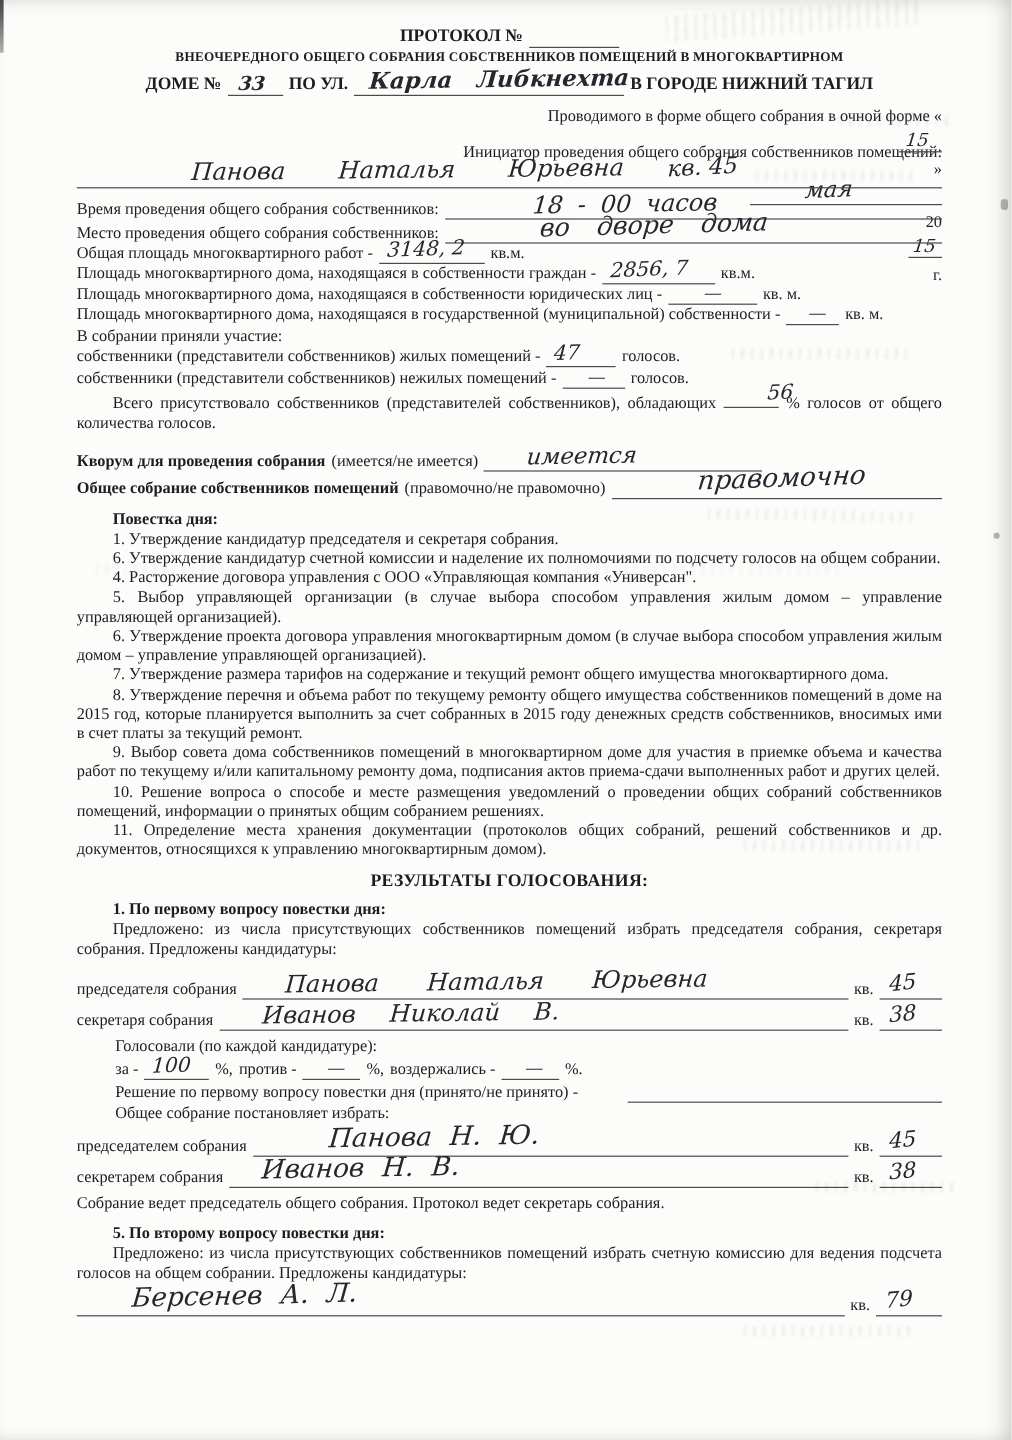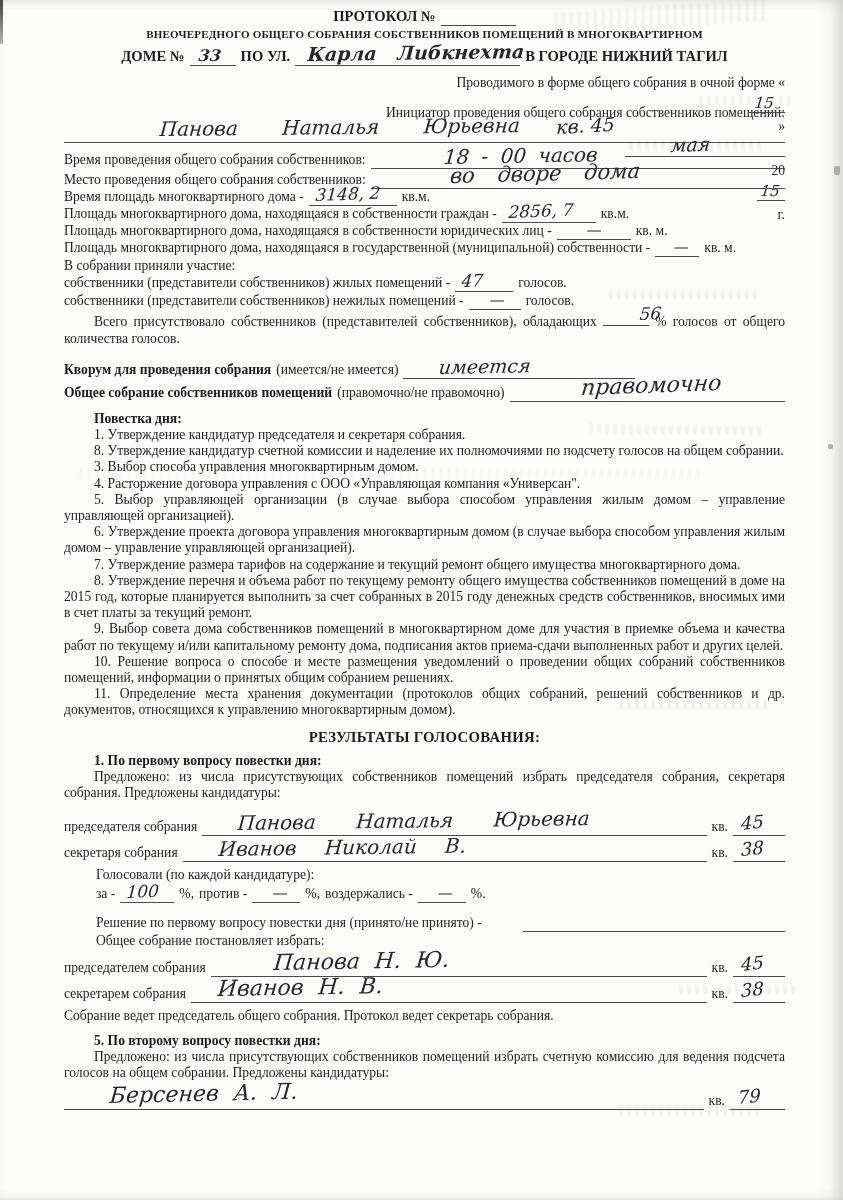--- a/index.html
+++ b/index.html
@@ -5,21 +5,21 @@
   html,body{margin:0;padding:0;}
   body{width:843px;height:1200px;overflow:hidden;background:#e9e9e7;}
   .page{position:relative;width:843px;height:1200px;background:#fcfcfa;overflow:hidden;
         font-family:"Liberation Serif","DejaVu Serif",serif;color:#1d1d20;}
   .page::after{content:"";position:absolute;inset:0;pointer-events:none;
         box-shadow:inset -14px 0 18px -10px rgba(120,120,118,.35), inset 0 10px 14px -10px rgba(140,140,138,.25), inset 0 -8px 12px -9px rgba(150,150,148,.28);}
   .edge-sliver{position:absolute;left:0;top:0;width:3px;height:44px;background:linear-gradient(#3f3f41,#b5b5b3);}
   .speck{position:absolute;background:#97978f;border-radius:2px;opacity:.7;}
   .bleed{position:absolute;pointer-events:none;opacity:.45;filter:blur(1.3px);
         background:repeating-linear-gradient(93deg, rgba(143,150,140,.35) 0 2px, transparent 2px 8px);}
-  .content{position:absolute;left:64px;top:8px;width:721px;font-size:13.6px;line-height:17px;}
+  .content{position:absolute;left:64px;top:22px;width:721px;font-size:13.6px;line-height:17px;}
   .center{text-align:center;}
   .bold{font-weight:bold;}
   .row{display:flex;align-items:flex-end;gap:5px;}
   .lbl{white-space:nowrap;padding-bottom:1px;}
   .fill{position:relative;border-bottom:1.1px solid #4a4a4c;height:15px;flex:none;}
   .grow{flex:1 1 auto;}
   .hw{position:absolute;bottom:1px;font-family:"DejaVu Serif",serif;font-style:italic;color:#26262e;
       white-space:nowrap;transform-origin:left bottom;line-height:1;}
   
   .hw-dome{left:8px;font-size:16px;transform:skewX(-6deg);}
@@ -58,21 +58,21 @@
   .compet-row{height:23px;}
   .agenda-title{margin-top:8px;padding-left:30px;}
   .item{margin:0;text-align:justify;text-indent:30px;line-height:16.2px;}
   .results-title{margin-top:10px;font-size:14.8px;letter-spacing:.3px;}
   .q-title{margin-top:6px;padding-left:30px;}
   .q-para{margin:0;text-align:justify;text-indent:30px;line-height:16.5px;}
   .cand-row{margin-top:8px;height:26px;align-items:flex-end;}
   .cand-row2{height:26px;}
   .indent{padding-left:32px;}
   .vote-row{height:20px;padding-left:32px;}
-  .decision-row{margin-top:10px;height:19px;padding-left:32px;gap:41px;}
+  .decision-row{height:19px;padding-left:32px;gap:41px;}
   .leads{margin-top:4px;}
   .q2-title{margin-top:8px;}
   .last-row{margin-top:2px;height:26px;}
 </style>
 </head>
 <body>
 
 <div class="page">
 
   <div class="edge-sliver"></div>
@@ -138,21 +138,21 @@
         </span>
     </div>
     <div class="row pl-row">
       <span class="lbl">Место проведения общего собрания собственников:</span>
       <span class="fill grow">
           <i class="hw hw-place">во дворе дома</i>
         </span>
     </div>
 
     <div class="row area-row">
-      <span class="lbl">Время площадь многоквартирного дома -</span>
+      <span class="lbl">Общая площадь многоквартирного работ -</span>
       <span class="fill" style="width:88px;">
           <i class="hw hw-num">3148, 2</i>
         </span>
       <span class="lbl">кв.м.</span>
     </div>
     <div class="row area-row">
       <span class="lbl">Площадь многоквартирного дома, находящаяся в собственности граждан -</span>
       <span class="fill" style="width:94px;">
           <i class="hw hw-num">2856, 7</i>
         </span>
@@ -203,22 +203,21 @@
     <div class="row compet-row">
       <span class="lbl bold">Общее собрание собственников помещений</span>
       <span class="lbl">(правомочно/не правомочно)</span>
       <span class="fill grow">
           <i class="hw hw-competent">правомочно</i>
         </span>
     </div>
 
     <div class="bold agenda-title">Повестка дня:</div>
     <p class="item">1. Утверждение кандидатур председателя и секретаря собрания.</p>
-    <p class="item">8. Утверждение кандидатур счетной комиссии и наделение их полномочиями по подсчету голосов на общем собрании.</p>
-    <p class="item">3. Выбор способа управления многоквартирным домом.</p>
+    <p class="item">6. Утверждение кандидатур счетной комиссии и наделение их полномочиями по подсчету голосов на общем собрании.</p>
     <p class="item">4. Расторжение договора управления с ООО «Управляющая компания «Универсан".</p>
     <p class="item">5. Выбор управляющей организации (в случае выбора способом управления жилым домом – управление управляющей организацией).</p>
     <p class="item">6. Утверждение проекта договора управления многоквартирным домом (в случае выбора способом управления жилым домом – управление управляющей организацией).</p>
     <p class="item">7. Утверждение размера тарифов на содержание и текущий ремонт общего имущества многоквартирного дома.</p>
     <p class="item">8. Утверждение перечня и объема работ по текущему ремонту общего имущества собственников помещений в доме на 2015 год, которые планируется выполнить за счет собранных в 2015 году денежных средств собственников, вносимых ими в счет платы за текущий ремонт.</p>
     <p class="item">9. Выбор совета дома собственников помещений в многоквартирном доме для участия в приемке объема и качества работ по текущему и/или капитальному ремонту дома, подписания актов приема-сдачи выполненных работ и других целей.</p>
     <p class="item">10. Решение вопроса о способе и месте размещения уведомлений о проведении общих собраний собственников помещений, информации о принятых общим собранием решениях.</p>
     <p class="item">11. Определение места хранения документации (протоколов общих собраний, решений собственников и др. документов, относящихся к управлению многоквартирным домом).</p>
 
     <div class="center bold results-title">РЕЗУЛЬТАТЫ ГОЛОСОВАНИЯ:</div>

